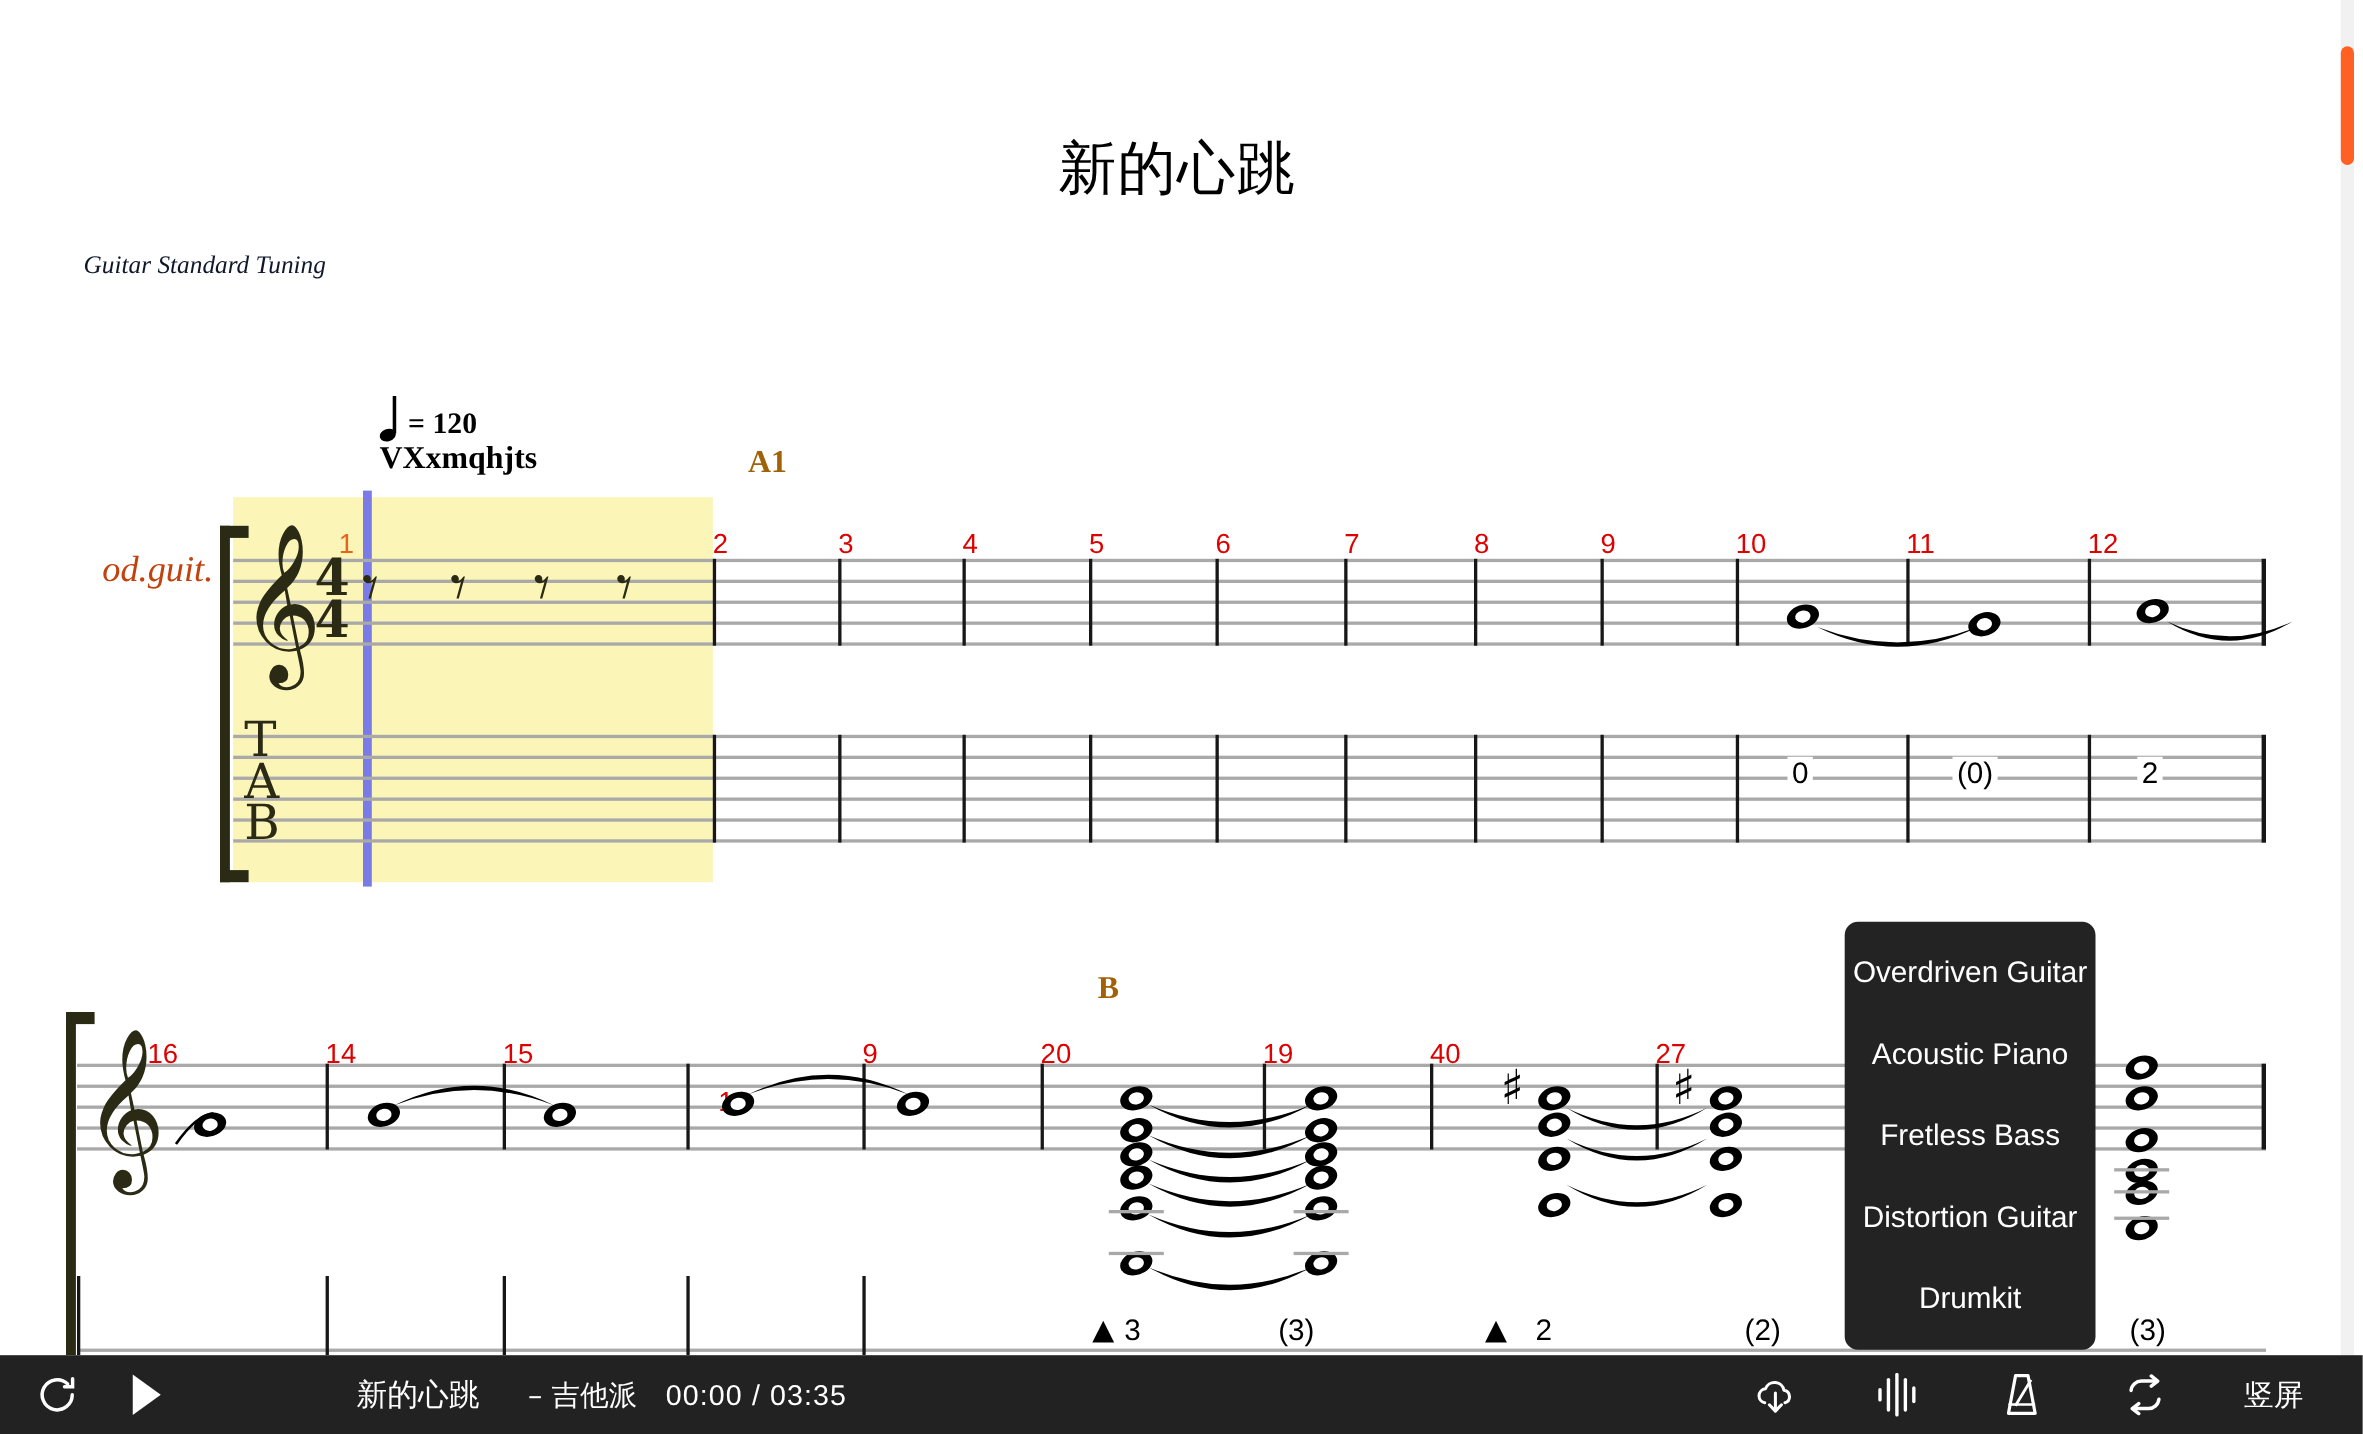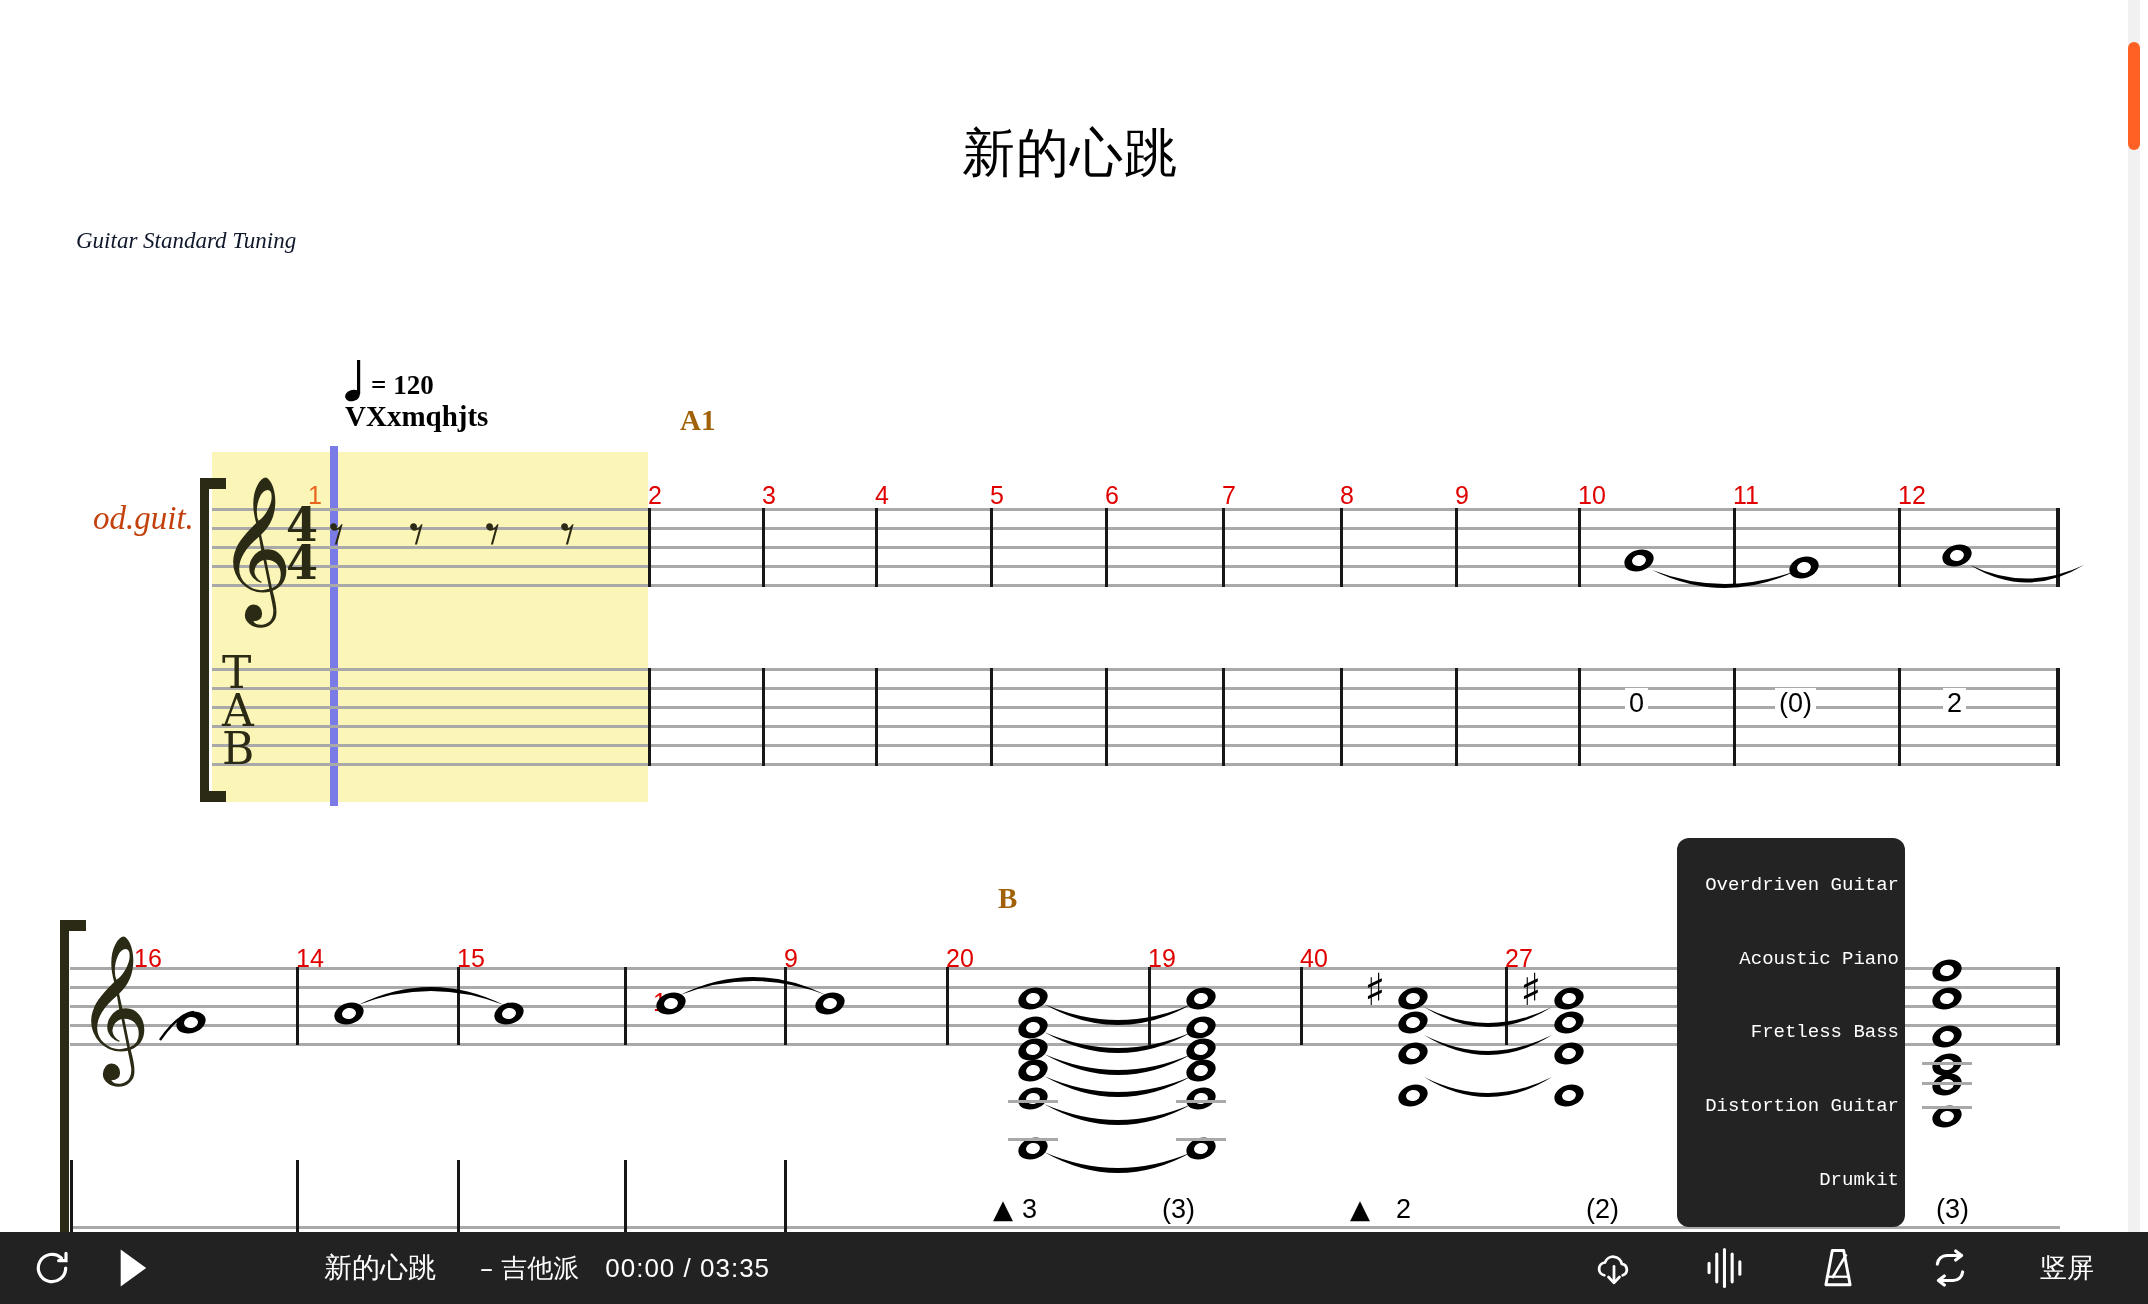--- a/index.html
+++ b/index.html
@@ -90,22 +90,22 @@
                      background:#ff6124; border-radius:6px; }
 
   
   #instrument-menu {
     position:absolute; left:1677px; top:838px; width:228px; height:389px;
     background:#232323; border-radius:12px; overflow:hidden;
     display:flex; flex-direction:column; justify-content:space-around;
     padding:10px 0;
   }
   .menu-item {
-    text-align:right; color:#fff; font-size:19px;
-    font-family:Liberation Mono, monospace; padding:8px 6px; white-space:nowrap;
+    text-align:center; color:#fff; font-size:27px;
+    font-family:Liberation Sans, sans-serif; padding:8px 6px; white-space:nowrap;
   }
 
   
   #player-bar {
     position:absolute; left:0; bottom:0; width:2148px; height:72px;
     background:#222222; display:flex; align-items:center;
   }
   .pb-left { display:flex; align-items:center; gap:36px; padding-left:30px; }
   .pb-center { display:flex; align-items:baseline; gap:0; margin-left:170px; color:#fff; }
   .pb-right { margin-left:auto; display:flex; align-items:center; gap:68px; padding-right:54px; }

